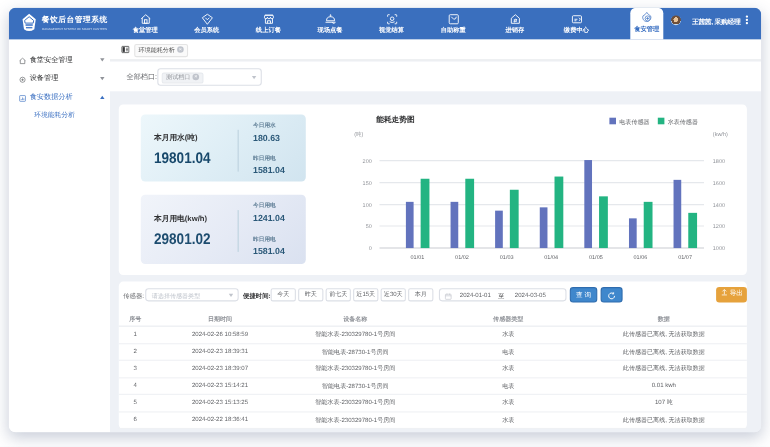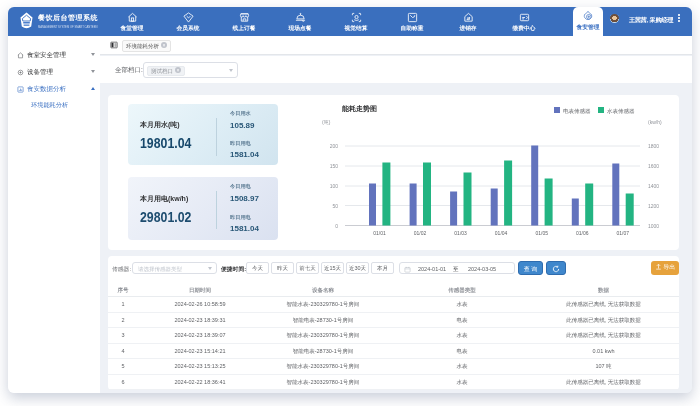--- a/index.html
+++ b/index.html
@@ -227,30 +227,30 @@
           <span class="tag">测试档口<span class="x">×</span></span>
           <span class="ar down"></span>
         </div>
     </div>
     <div id="card1">
       <div class="stat" id="stat1">
         <div class="t1" style="top:16px">本月用水(吨)</div>
         <div class="n1" style="top:31px">19801.04</div>
         <div class="div"></div>
         <div class="sl" style="top:6px">今日用水</div>
-        <div class="sn" style="top:16.5px">105.89</div>
+        <div class="sn" style="top:16.5px">180.63</div>
         <div class="sl" style="top:35.5px">昨日用电</div>
         <div class="sn" style="top:46px">1581.04</div>
       </div>
       <div class="stat" id="stat2">
         <div class="t1" style="top:17px">本月用电(kw/h)</div>
         <div class="n1" style="top:32px">29801.02</div>
         <div class="div"></div>
         <div class="sl" style="top:6px">今日用电</div>
-        <div class="sn" style="top:16.5px">1508.97</div>
+        <div class="sn" style="top:16.5px">1241.04</div>
         <div class="sl" style="top:36.5px">昨日用电</div>
         <div class="sn" style="top:47px">1581.04</div>
       </div>
       <div id="ctitle">能耗走势图</div>
       <svg id="chart" width="381" height="150" viewBox="0 0 381 150" style="left:190px;top:0">
         <rect x="256" y="12" width="6" height="6" fill="#6273bd"></rect>
         <text x="265" y="17.5" font-size="5.5" fill="#606266">电表传感器</text>
         <rect x="300" y="12" width="6" height="6" fill="#23b482"></rect>
         <text x="309" y="17.5" font-size="5.5" fill="#606266">水表传感器</text>
         <text x="24" y="29" font-size="5" fill="#909399">(吨)</text>

